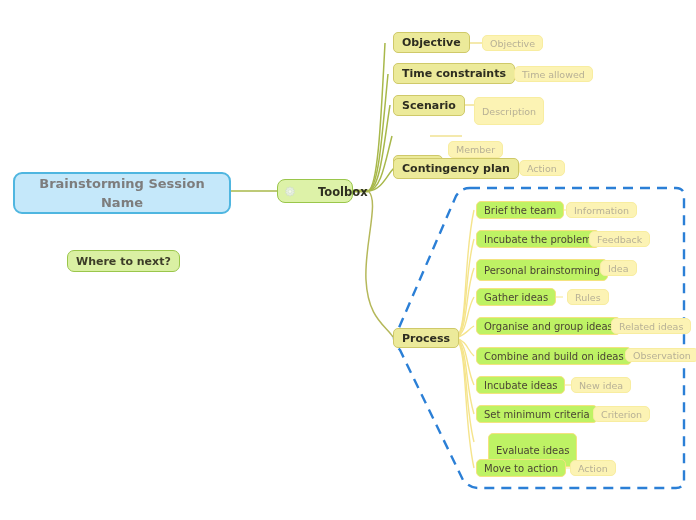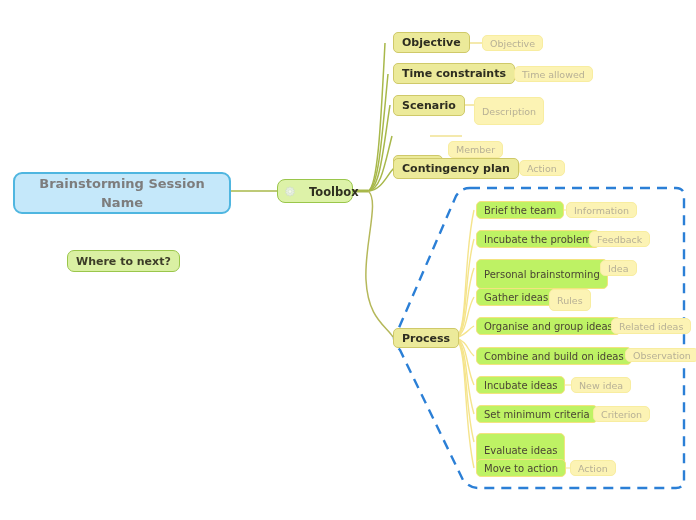--- a/index.html
+++ b/index.html
@@ -63,21 +63,21 @@
   }
   .node-toolbox {
     background: #ddf2a8;
     border: 1px solid #9ac64b;
     border-radius: 8px;
     color: #2f3020;
     font-weight: bold;
     font-size: 11.5px;
     padding: 5px 8px 3px 5px;
     justify-content: flex-start;
-    gap: 12px;
+    gap: 21px;
   }
   .gear-icon {
     width: 14px;
     height: 14px;
     flex: 0 0 14px;
     position: relative;
     opacity: 0.75;
   }
   .gear-icon svg { display: block; }
 
@@ -235,31 +235,31 @@
     <span>Information</span>
   </div>
 
   <div class="node node-proc" style="left:476px; top:230px; height:18px;">
     <span>Incubate the problem</span>
   </div>
   <div class="node node-ghost" style="left:589px; top:231px; height:16px;">
     <span>Feedback</span>
   </div>
 
-  <div class="node node-proc" style="left:476px; top:259px; height:30px;">
+  <div class="node node-proc" style="left:476px; top:259px; height:22px;">
     <span>Personal brainstorming</span>
   </div>
   <div class="node node-ghost" style="left:600px; top:260px; height:16px;">
     <span>Idea</span>
   </div>
 
   <div class="node node-proc" style="left:476px; top:288px; height:18px;">
     <span>Gather ideas</span>
   </div>
-  <div class="node node-ghost" style="left:549px; top:289px; height:22px;">
+  <div class="node node-ghost" style="left:567px; top:289px; height:16px;">
     <span>Rules</span>
   </div>
 
   <div class="node node-proc" style="left:476px; top:317px; height:18px;">
     <span>Organise and group ideas</span>
   </div>
   <div class="node node-ghost" style="left:611px; top:318px; height:16px;">
     <span>Related ideas</span>
   </div>
 
@@ -277,21 +277,21 @@
     <span>New idea</span>
   </div>
 
   <div class="node node-proc" style="left:476px; top:405px; height:18px;">
     <span>Set minimum criteria</span>
   </div>
   <div class="node node-ghost" style="left:593px; top:406px; height:16px;">
     <span>Criterion</span>
   </div>
 
-  <div class="node node-proc" style="left:476px; top:433px; height:34px;">
+  <div class="node node-proc" style="left:488px; top:433px; height:34px;">
     <span>Evaluate ideas</span>
   </div>
 
   <div class="node node-proc" style="left:476px; top:459px; height:18px;">
     <span>Move to action</span>
   </div>
   <div class="node node-ghost" style="left:570px; top:460px; height:16px;">
     <span>Action</span>
   </div>
 

